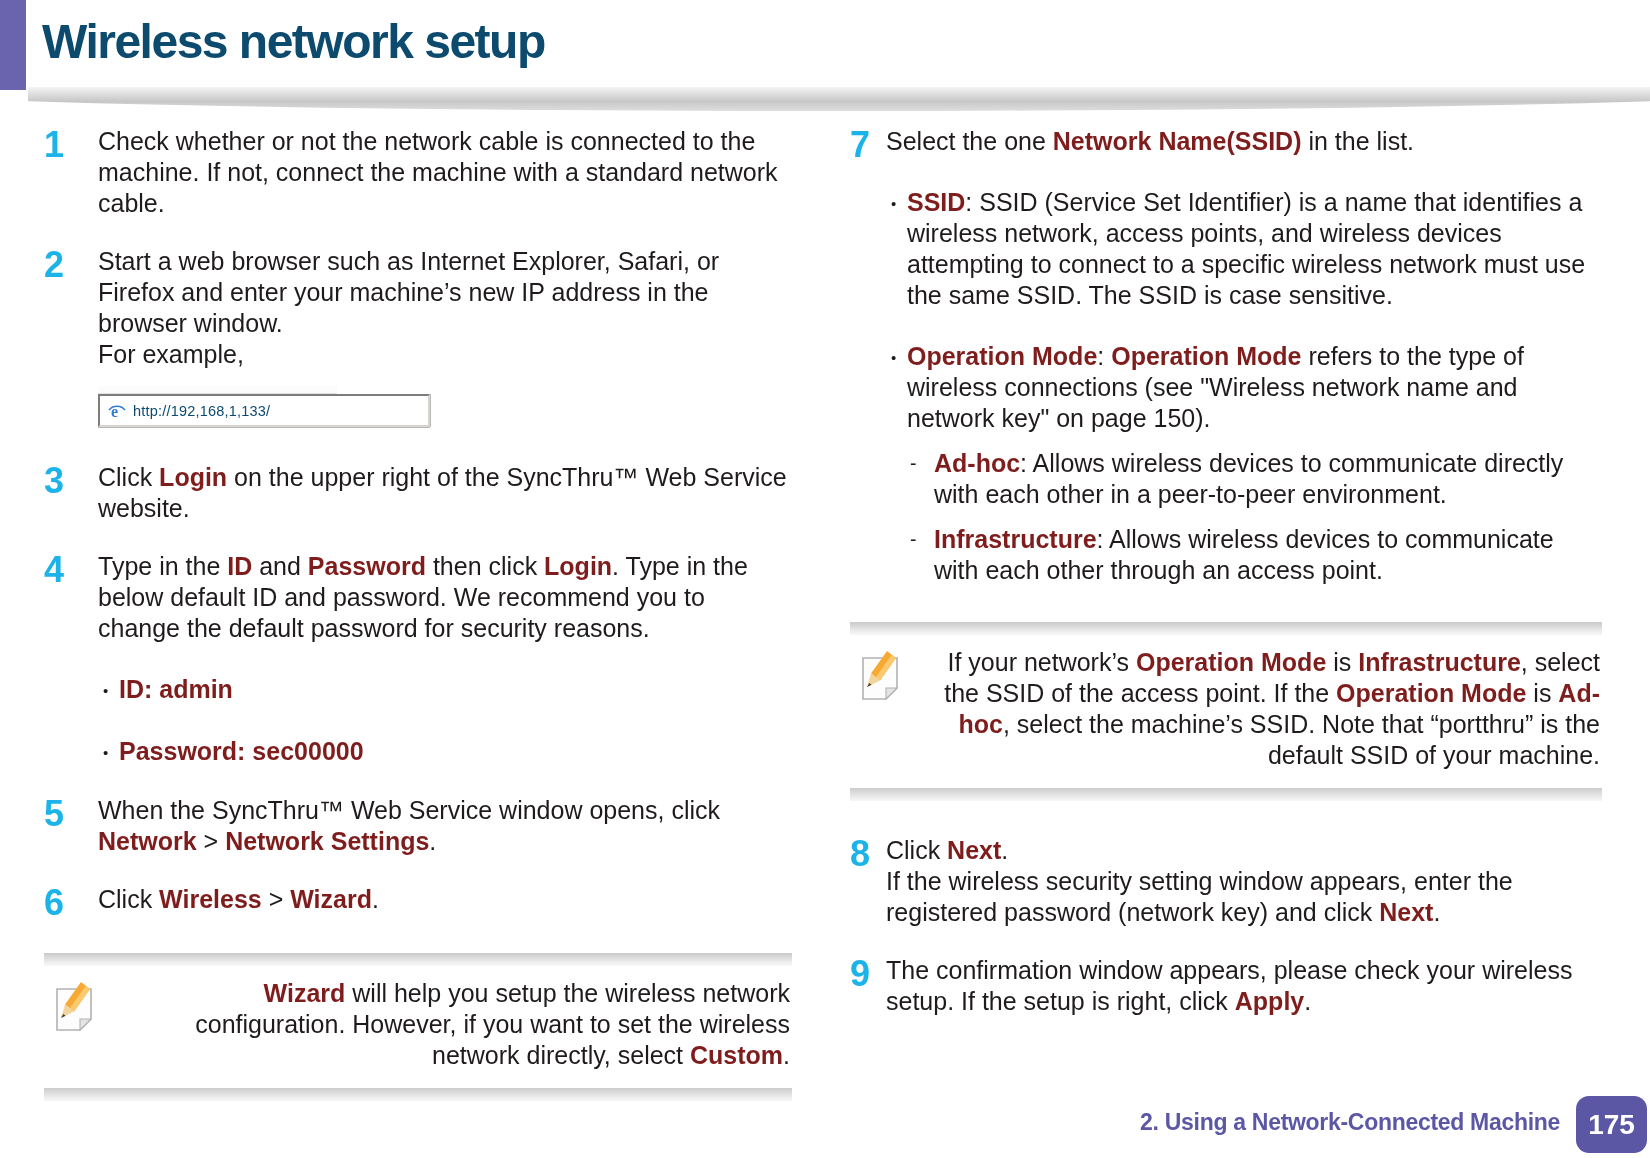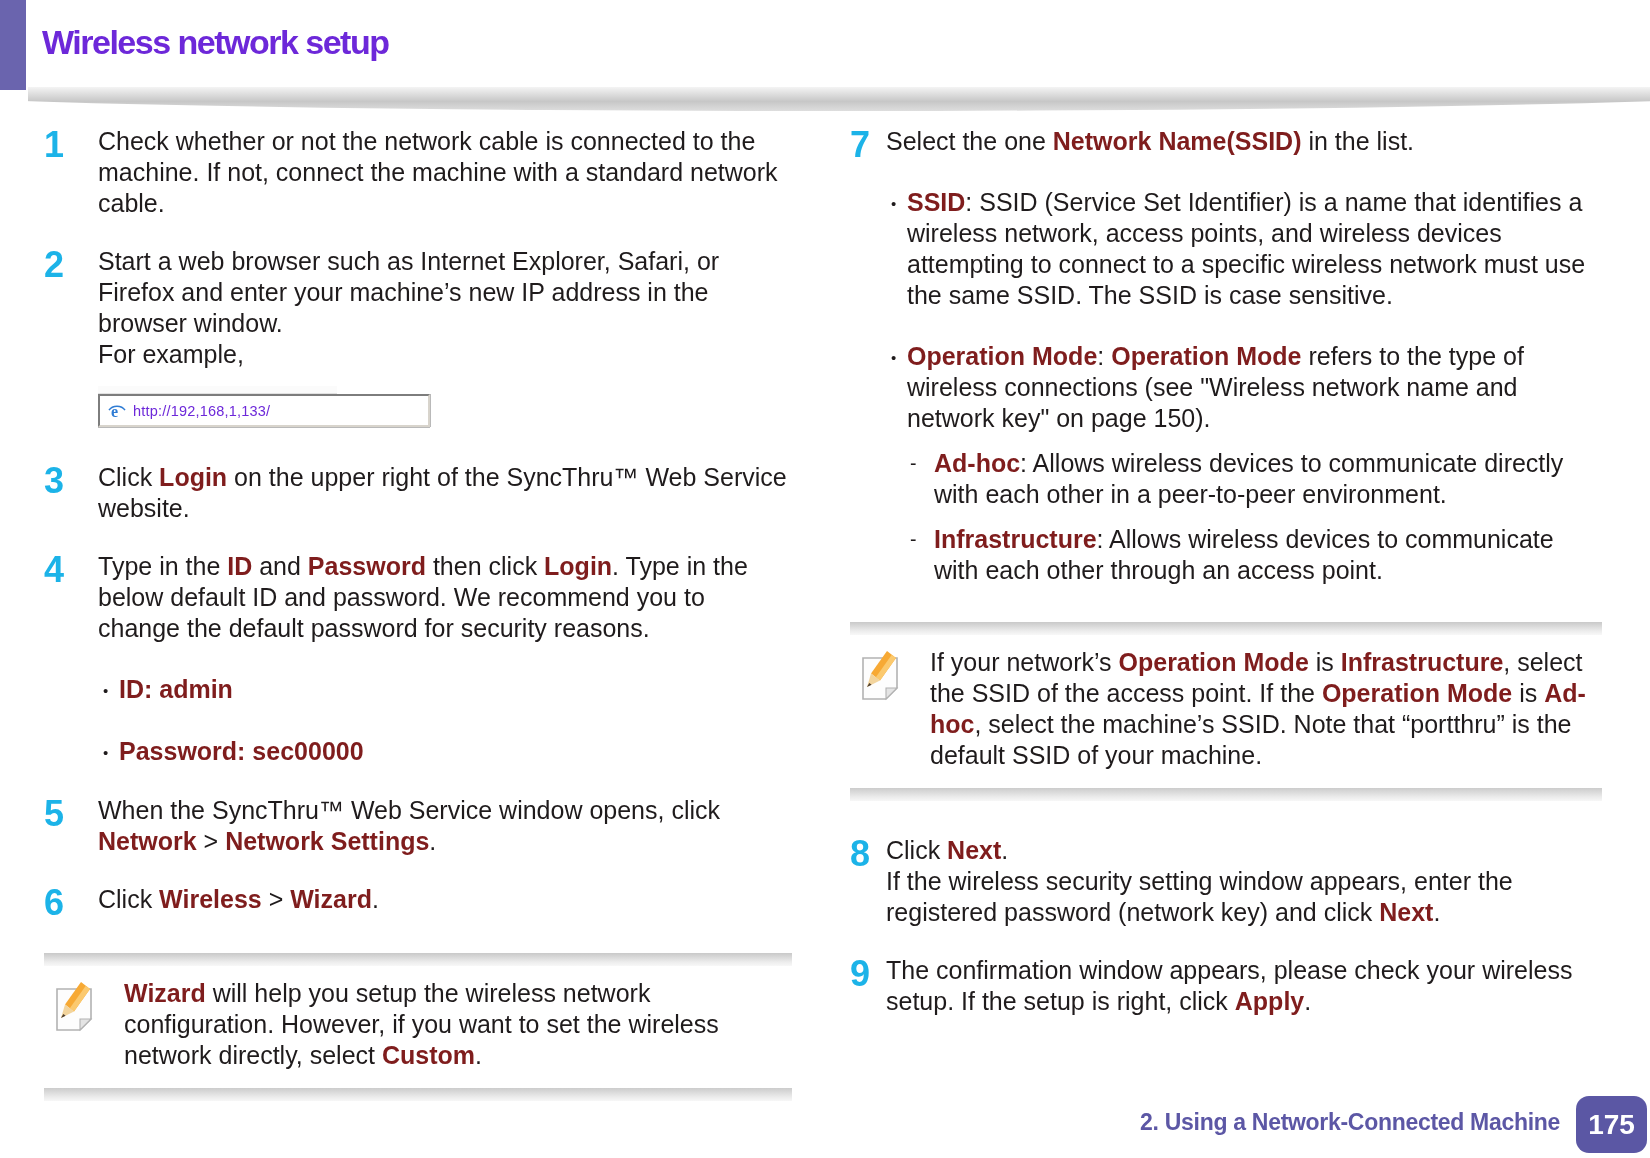--- a/index.html
+++ b/index.html
@@ -6,21 +6,21 @@
   html,body { margin:0; padding:0; }
   body {
     width:1650px; height:1158px; position:relative; overflow:hidden;
     background:#ffffff; color:#1f1b1c;
     font-family:"Liberation Sans", sans-serif;
   }
   
   .accent-bar { position:absolute; left:0; top:0; width:26px; height:90px; background:#6A64AE; }
   .page-title {
     position:absolute; left:42px; top:0; margin:0;
-    font-size:34px; font-weight:bold; letter-spacing:-1.5px; color:#6d28d9; line-height:84px;
+    font-size:48px; font-weight:bold; letter-spacing:-1.5px; color:#0c4a6e; line-height:84px;
   }
   .title-shadow {
     position:absolute; left:28px; top:87px; width:1622px; height:24px;
     background:linear-gradient(180deg,#f4f4f4 0%,#c7c7c7 60%,#dedede 100%);
     clip-path:ellipse(62% 100% at 50% 0%);
   }
   
   .col { position:absolute; top:126px; }
   .col-left  { left:44px;  width:748px; }
   .col-right { left:850px; width:752px; }
@@ -46,26 +46,26 @@
   
   .addr-shot { margin:16px 0 8px 0; width:332px; }
   .addr-chrome { height:8px; border-bottom:1px solid #e2e2e2; background:#fbfbfb; width:72%; }
   .addr-box {
     display:flex; align-items:center; gap:7px; height:33px; padding:0 8px;
     background:#ffffff;
     border-top:2px solid #7d7d7d; border-left:2px solid #7d7d7d;
     border-bottom:2px solid #d8d4cc; border-right:2px solid #d8d4cc;
     box-shadow:0 1px 0 #b9b9b9, 1px 0 0 #b9b9b9;
   }
-  .addr-url { font-size:14.5px; color:#6d28d9; letter-spacing:0.2px; white-space:nowrap; }
+  .addr-url { font-size:14.5px; color:#0c4a6e; letter-spacing:0.2px; white-space:nowrap; }
   
   .note { margin-top:32px; }
   .note-bar { height:13px; background:linear-gradient(180deg,#c9c9c9 0%,#ededed 70%,#f8f8f8 100%); }
   .note-bar.bottom { background:linear-gradient(180deg,#cccccc 0%,#ececec 70%,#f7f7f7 100%); }
-  .note-content { display:flex; gap:24px; padding:12px 2px 17px 6px; background:#ffffff; }
+  .note-content { display:flex; gap:24px; padding:12px 2px 17px 6px; background:#ffffff;text-align:right; }
   .note-icon { flex:0 0 50px; padding-top:2px; }
   .note-text { flex:1; }
   .mt-36 { margin-top:36px; }
   .mt-34 { margin-top:34px; }
   .para-gap { margin-top:13px; }
   
   .footer-section {
     position:absolute; right:90px; top:1109px;
     font-size:23px; font-weight:bold; color:#5C57A5; letter-spacing:-0.3px;
   }

